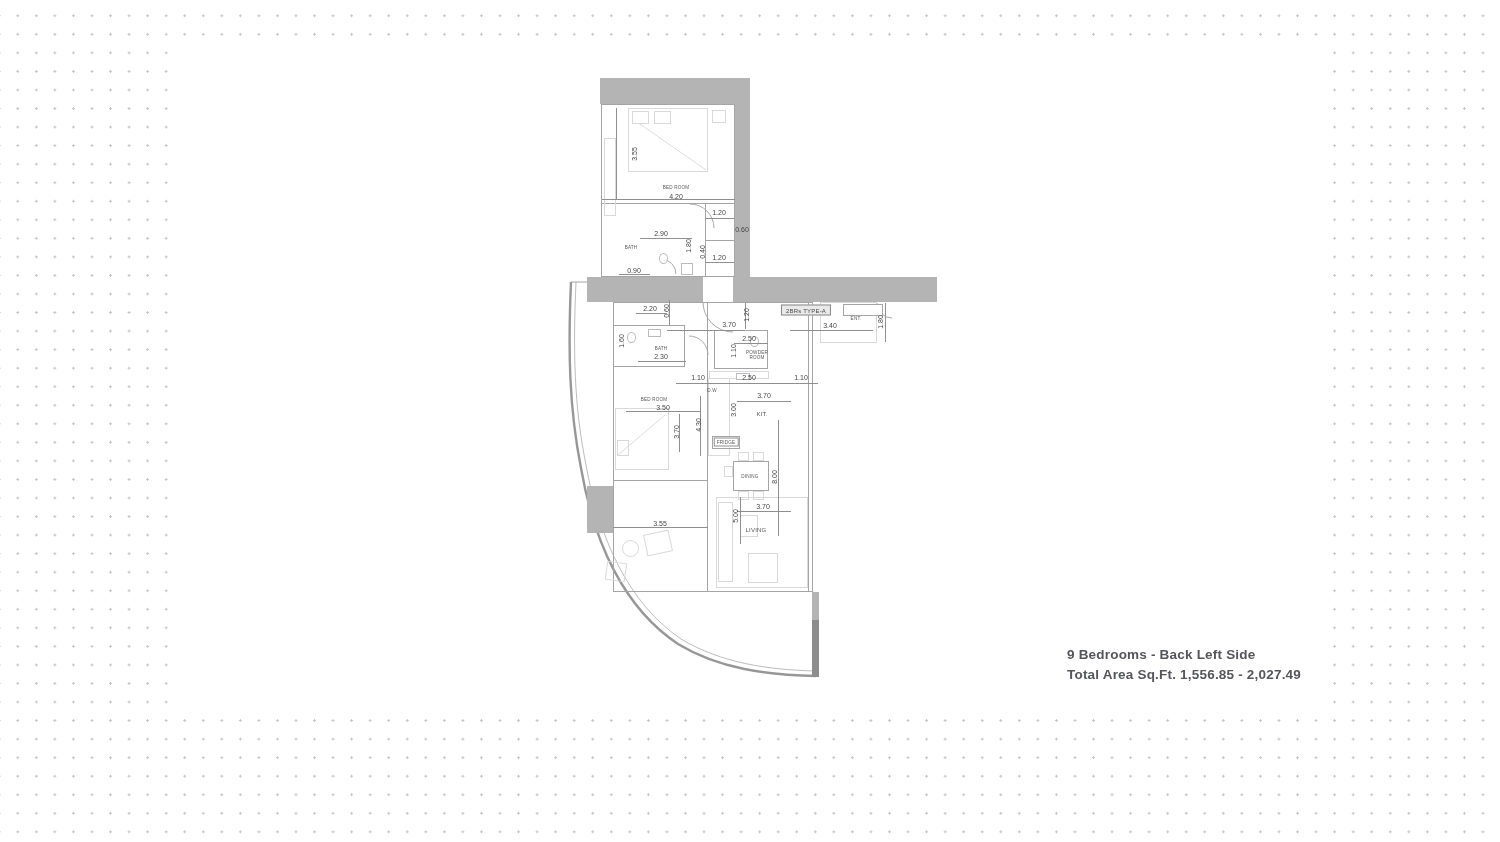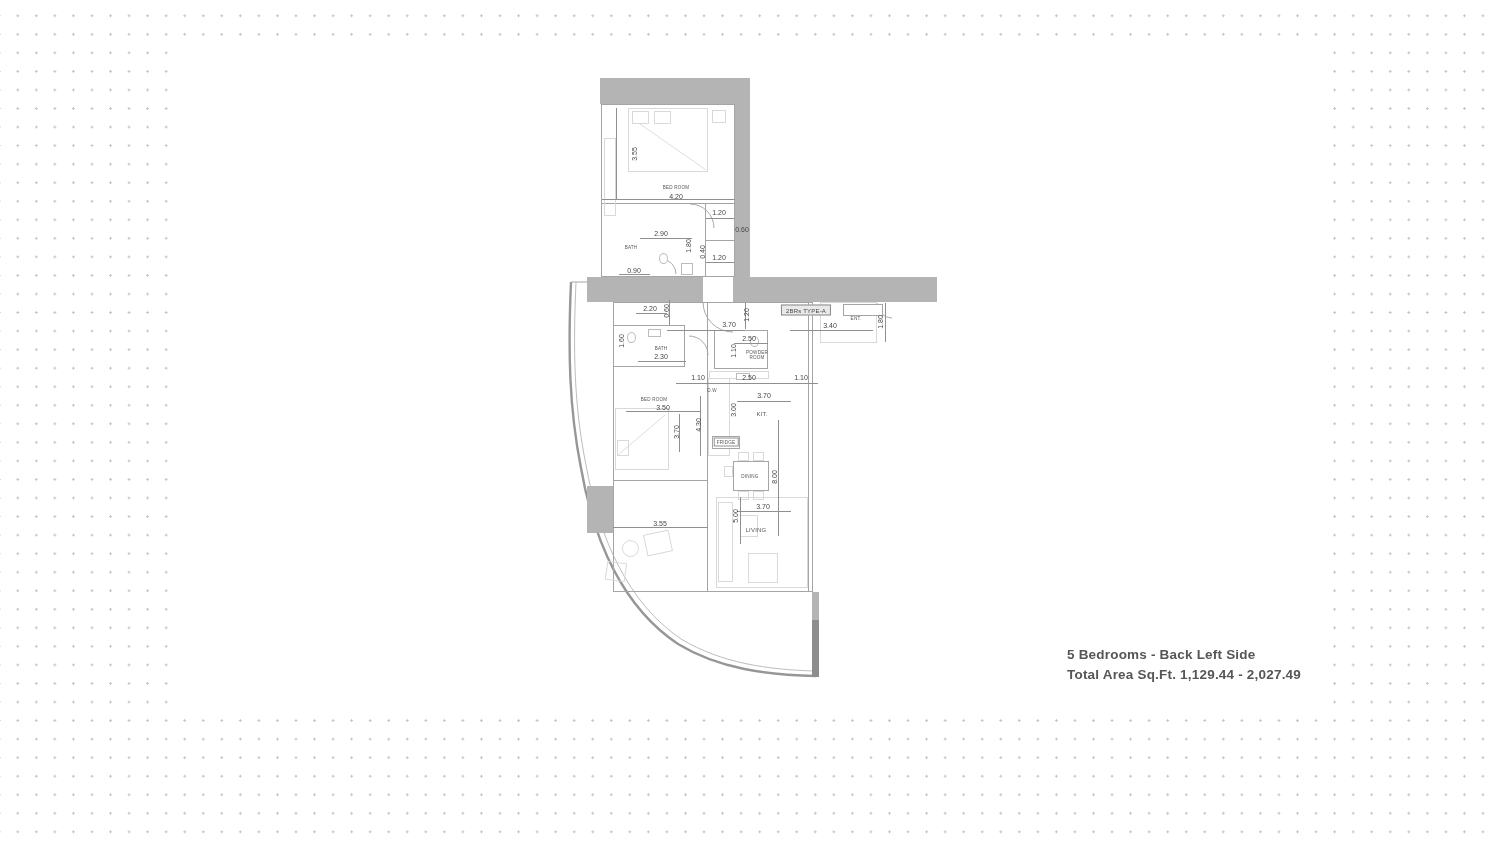--- a/index.html
+++ b/index.html
@@ -201,15 +201,15 @@
       <span class="dim v" style="left: 676px; top: 432px;">3.70</span>
       <span class="dim v" style="left: 698px; top: 425px;">4.30</span>
       <span class="dim v" style="left: 774px; top: 477px;">8.00</span>
       <span class="dim" style="left: 763px; top: 506px;">3.70</span>
       <span class="dim v" style="left: 735px; top: 516px;">5.00</span>
       <span class="dim" style="left: 660px; top: 523px;">3.55</span>
     </div>
 </div>
 
 <div class="caption">
-  <div>5 Bedrooms - Back Left Side</div>
-  <div>Total Area Sq.Ft. 1,129.44 - 2,027.49</div>
+  <div>9 Bedrooms - Back Left Side</div>
+  <div>Total Area Sq.Ft. 1,556.85 - 2,027.49</div>
 </div>
 
 </body></html>

